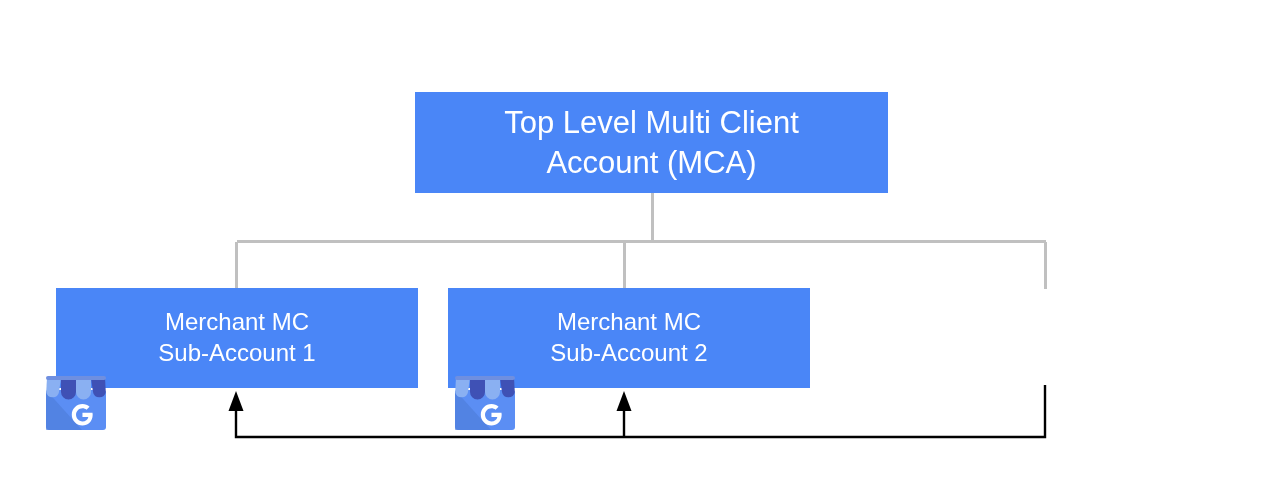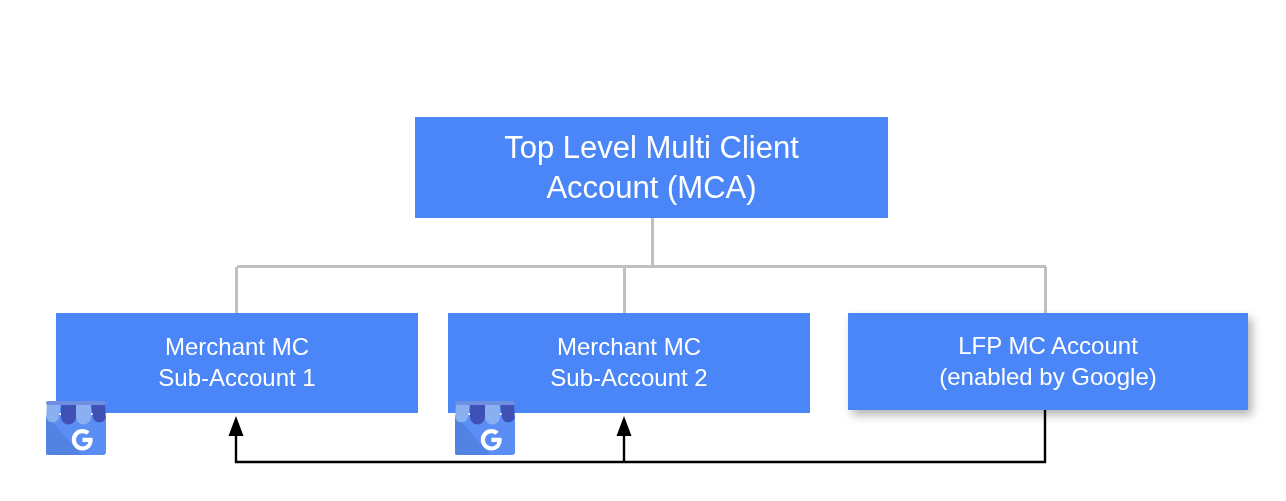--- a/index.html
+++ b/index.html
@@ -11,21 +11,20 @@
     width: 1286px;
     height: 501px;
     background: #ffffff;
     font-family: "Liberation Sans", sans-serif;
     overflow: hidden;
   }
   #diagram-root {
     position: relative;
     width: 1286px;
     height: 393px;
-    margin-top: 25px;
   }
   
   .layer {
     position: absolute;
     left: 0;
     top: 0;
     width: 1286px;
     height: 501px;
   }
   #tree-connectors { z-index: 1; }
@@ -126,24 +125,20 @@
   <div id="node-sub1" class="node-box">
     <span class="node-label">Merchant MC
 Sub-Account 1</span>
   </div>
 
   <div id="node-sub2" class="node-box">
     <span class="node-label">Merchant MC
 Sub-Account 2</span>
   </div>
 
-  <div id="node-lfp" class="node-box">
-    <span class="node-label">LFP MC Account
-(enabled by Google)</span>
-  </div>
 
   <svg id="gmb-icon-1" class="gmb-icon" viewBox="0 0 76 72">
 
     <rect x="8" y="26" width="60" height="40" rx="3" fill="#5b8ef4"></rect>
 
     <path d="M 8 26 L 44 66 L 8 66 Z" fill="#4a7ad6" opacity="0.55"></path>
 
     <path d="M 9 14 L 23 14 L 21 28 a 6.5 6.5 0 0 1 -12.8 0 Z" fill="#8ab0f2"></path>
     <path d="M 23 14 L 38 14 L 38 28 a 6.9 6.9 0 0 1 -15 0 Z" fill="#3f51b5"></path>
     <path d="M 38 14 L 53 14 L 53 28 a 6.9 6.9 0 0 1 -15 0 Z" fill="#8ab0f2"></path>

